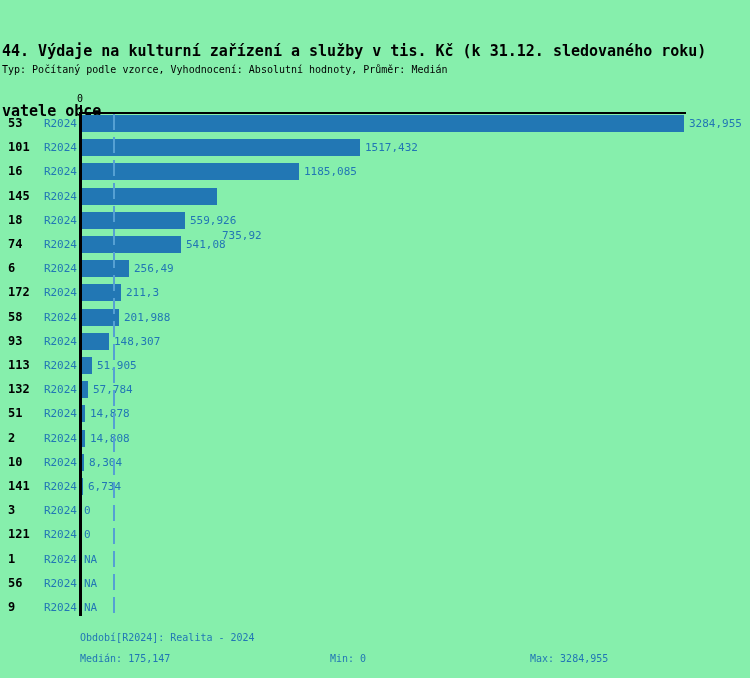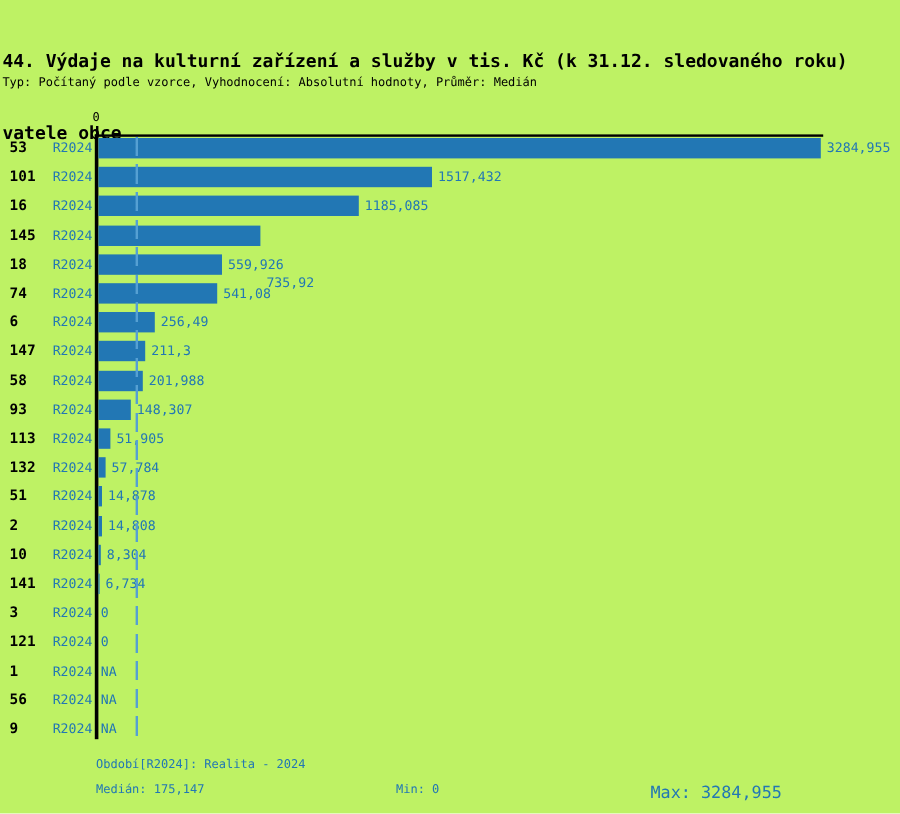--- a/index.html
+++ b/index.html
@@ -1,17 +1,17 @@
 <!DOCTYPE html>
 <html><head>
 <meta charset="utf-8">
 <style>
   html,body { margin:0; padding:0; background:#ffffff; }
   .screen {
-    position:relative; width:750px; height:678px; background:#bef264;
+    position:relative; width:750px; height:678px; background:#86efac;
     font-family:"DejaVu Sans Mono", monospace; overflow:hidden; color:#000;
   }
   .title-block { position:absolute; left:2px; top:1px; font-size:15px; font-weight:bold; line-height:20px; white-space:pre; }
   .meta-line  { position:absolute; left:2px; top:63px; font-size:10px; line-height:14px; white-space:pre; }
 
   
   .tick-label  { position:absolute; left:72px; top:93px; width:16px; text-align:center; font-size:10px; color:#000; }
   .tick-mark   { position:absolute; left:80px; top:105px; width:2px; height:8px; background:#000; }
   .axis-top    { position:absolute; left:79px; top:112px; width:607px; height:2px; background:#000; }
   .axis-left   { position:absolute; left:79px; top:112px; width:3px; height:504px; background:#000; }
@@ -22,21 +22,21 @@
   .row      { position:absolute; left:0; width:750px; height:17px; }
   .row-id   { position:absolute; left:8px; top:0; font-size:12px; font-weight:bold; line-height:17px; color:#000; }
   .row-per  { position:absolute; left:0; top:0; width:77px; text-align:right; font-size:11px; line-height:17px; }
   .row-bar  { position:absolute; left:82px; top:0; height:17px; z-index:2; }
   .row-val  { position:absolute; top:0; font-size:11px; line-height:17px; white-space:pre;text-align:center; }
 
   
   .f-period { position:absolute; left:80px; top:632px; font-size:10px; }
   .f-median { position:absolute; left:80px; top:653px; font-size:10px; }
   .f-min    { position:absolute; left:330px; top:653px; font-size:10px;text-align:right; }
-  .f-max    { position:absolute; left:530px; top:653px; font-size:14px;margin-left:12px; }
+  .f-max    { position:absolute; left:530px; top:653px; font-size:10px; }
 </style>
 </head>
 <body>
 
 <div class="screen" style="--mlc: #55a0d3;">
 
   <div class="title-block">
     <div>44. Výdaje na kulturní zařízení a služby v tis. Kč (k 31.12. sledovaného roku)</div>
     <div>vatele obce</div>
   </div>
@@ -86,21 +86,21 @@
         <div class="row-bar" style="width: 99px; background: rgb(34, 119, 180);"></div>
         <span class="row-val" style="color: rgb(34, 119, 180); left: 186px;">541,08</span>
       </div>
       <div class="row" style="top: 260px;">
         <span class="row-id">6</span>
         <span class="row-per" style="color: rgb(34, 119, 180);">R2024</span>
         <div class="row-bar" style="width: 47px; background: rgb(34, 119, 180);"></div>
         <span class="row-val" style="color: rgb(34, 119, 180); left: 134px;">256,49</span>
       </div>
       <div class="row" style="top: 284px;">
-        <span class="row-id">147</span>
+        <span class="row-id">172</span>
         <span class="row-per" style="color: rgb(34, 119, 180);">R2024</span>
         <div class="row-bar" style="width: 39px; background: rgb(34, 119, 180);"></div>
         <span class="row-val" style="color: rgb(34, 119, 180); left: 126px;">211,3</span>
       </div>
       <div class="row" style="top: 309px;">
         <span class="row-id">58</span>
         <span class="row-per" style="color: rgb(34, 119, 180);">R2024</span>
         <div class="row-bar" style="width: 37px; background: rgb(34, 119, 180);"></div>
         <span class="row-val" style="color: rgb(34, 119, 180); left: 124px;">201,988</span>
       </div>

